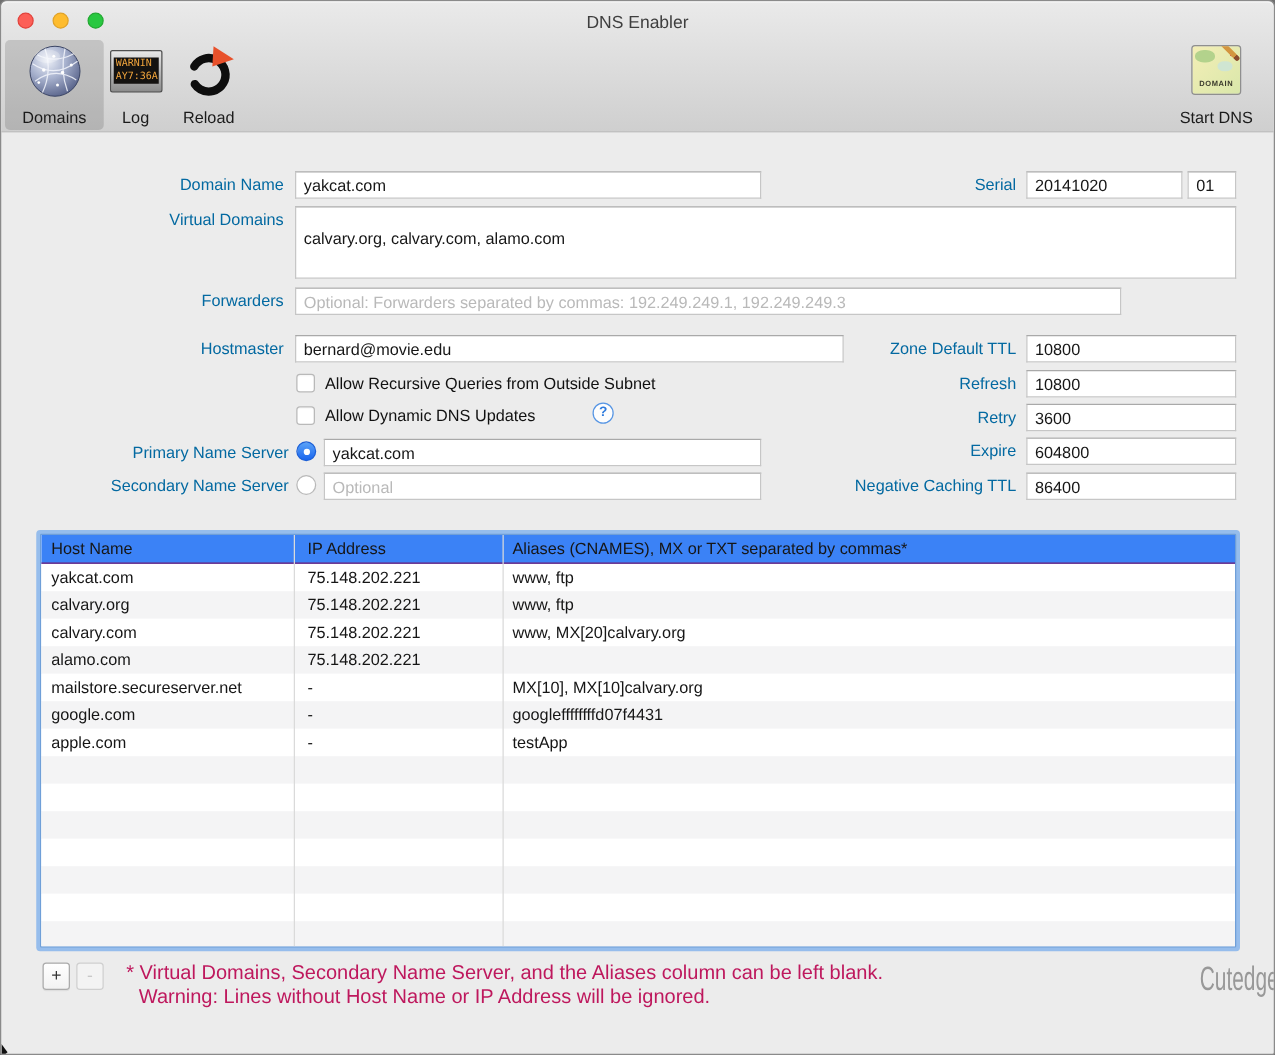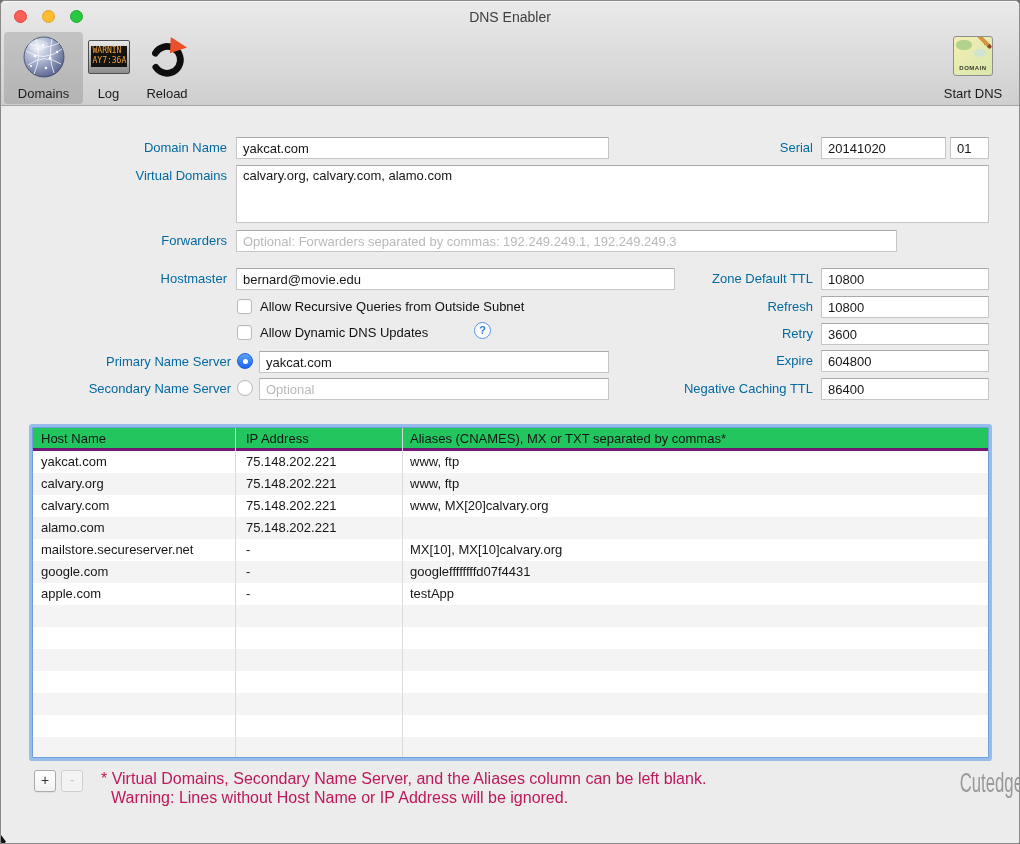--- a/index.html
+++ b/index.html
@@ -49,40 +49,40 @@
             background:linear-gradient(90deg,#44403a 0 5px,#d3953f 5px 23px,#8a4a2c 23px);
             transform-origin:right center; transform:rotate(45deg); }
 
   
   .lbl { position:absolute; height:22px; line-height:22px; font-size:13px; color:#0369a1;
          text-align:right; white-space:nowrap; }
   .fld { position:absolute; height:22px; border:1px solid #c6c6c6; border-top-color:#a9a9a9;
          background:#fff; font-family:"Liberation Sans",sans-serif; font-size:13px; color:#161616;
          padding:0 6px; border-radius:0; outline:none; }
   .fld::placeholder { color:#b9b9b9; opacity:1; }
-  textarea.fld { height:58px; resize:none; padding-top:1px; line-height:18px; }
+  textarea.fld { height:58px; resize:none; padding-top:16px; line-height:18px; }
 
   .checkbox { position:absolute; width:15px; height:15px; background:#fff;
               border:1px solid #b9b9b9; border-radius:3px; box-shadow:inset 0 1px 1px rgba(0,0,0,0.04); }
   .cb-label { position:absolute; height:22px; line-height:22px; font-size:13px; color:#111; }
   .radio { position:absolute; width:16px; height:16px; border-radius:50%;
            background:#fff; border:1px solid #b9b9b9; }
   .radio.on { background:linear-gradient(#5aa2f8,#1a66ee); border:1px solid #1c5fd6; }
   .radio.on::after { content:""; position:absolute; left:5px; top:5px; width:5px; height:5px;
                      border-radius:50%; background:#fff; }
   .help { position:absolute; width:17px; height:17px; border-radius:50%; background:#fdfdfd;
           border:1px solid #5695e4; color:#2f7bdd; font-size:11px; font-weight:bold;
           text-align:center; line-height:15px; }
 
   
   .table { position:absolute; left:31px; top:426px; width:957px; height:331px; background:#fff;
            border:1px solid #6f9fd8; box-shadow:0 0 0 3px #96bdec; border-radius:1px;
            font-size:13px; color:#161616; overflow:hidden; }
-  .thead { display:flex; height:23px; line-height:22px; background:#22c55e;
-           border-bottom:3px solid #701a75; position:relative; z-index:2; }
+  .thead { display:flex; height:23px; line-height:22px; background:#3b82f6;
+           border-bottom:1px solid #701a75; position:relative; z-index:2; }
   .tbody { position:relative; z-index:1; }
   .trow { display:flex; height:22px; line-height:22px; background:#fff; }
   .trow.alt { background:#f4f4f5; }
   .tcell, .hcell { overflow:hidden; white-space:nowrap; }
   .c1 { width:202px; padding-left:8px; }
   .c2 { width:167px; padding-left:11px; }
   .c3 { flex:1; padding-left:8px; }
   .vsep { position:absolute; top:0; bottom:0; width:1px; background:#dadada; z-index:3; }
   .vsep.s1 { left:202px; } .vsep.s2 { left:369px; }
 

